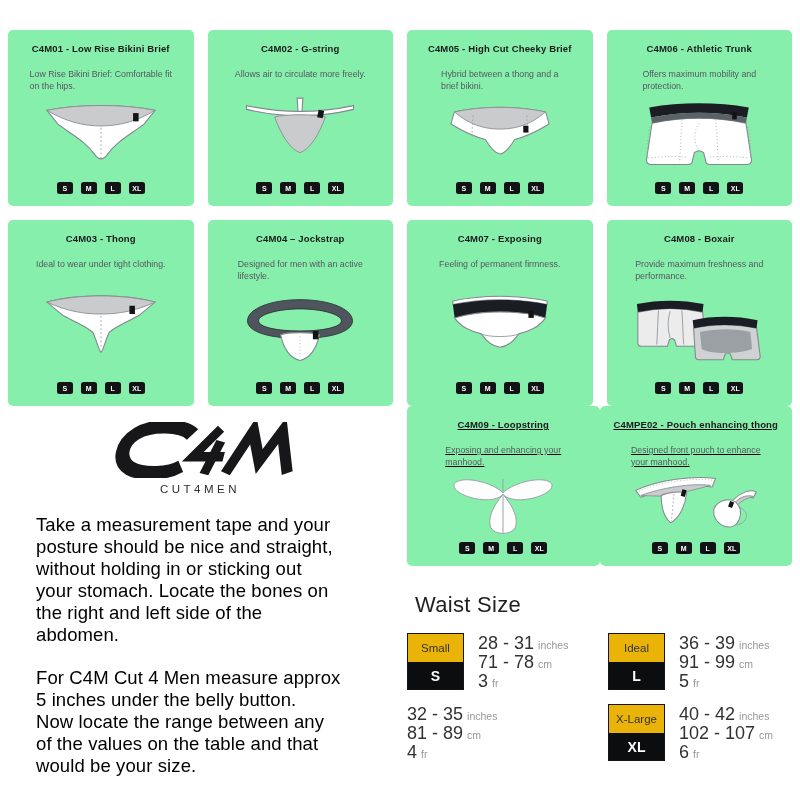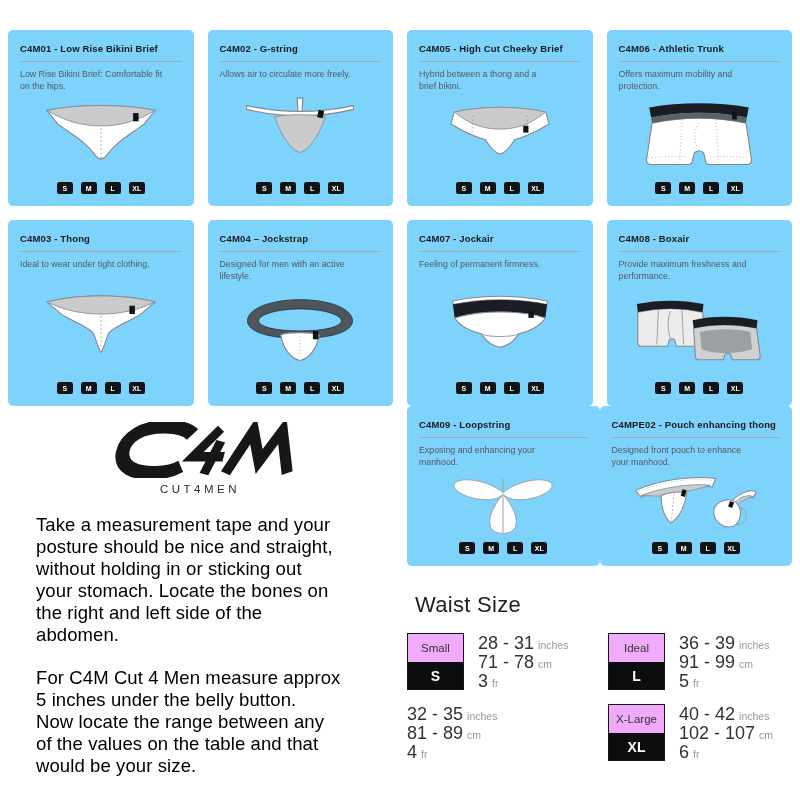--- a/index.html
+++ b/index.html
@@ -4,22 +4,22 @@
 <style>
   html,body{margin:0;padding:0;background:#fff;}
   #screen{position:relative;width:800px;height:800px;background:#ffffff;overflow:hidden;
           font-family:"Liberation Sans","DejaVu Sans",sans-serif;}
 
   
   .row{position:absolute;display:grid;grid-template-columns:repeat(4,1fr);gap:14px;left:8px;width:784px;}
   .row1{top:30px;height:176px;}
   .row2{top:220px;height:186px;}
   .row3{position:absolute;left:407px;top:406px;width:385px;height:119px;
-        display:grid;grid-template-columns:repeat(2,1fr);gap:0;}
-  .card{background:#7dd3fc;border-radius:5px;padding:13px 12px 9px;display:flex;flex-direction:column;box-sizing:border-box;}
+        display:grid;grid-template-columns:repeat(2,1fr);gap:0;text-decoration:underline;}
+  .card{background:#86efac;border-radius:5px;padding:13px 12px 9px;display:flex;flex-direction:column;box-sizing:border-box;align-items:center;}
   .card-title{font-size:9.5px;font-weight:bold;color:#191a1c;letter-spacing:.15px;white-space:nowrap;}
   .card-divider{border:none;border-top:1px solid #a3a7ab;margin:7px 0 7px;}
   .card-desc{font-size:8.8px;color:#55585e;line-height:11.5px;white-space:pre;}
   .card-art{flex:1;display:flex;align-items:center;justify-content:center;min-height:0;padding:2px 0;}
   .card-art svg{max-height:100%;}
   .card-sizes{display:flex;justify-content:center;gap:8px;margin:2px 0 3px;}
   .badge{min-width:12px;height:12px;padding:0 2px;border-radius:2.5px;background:#121316;color:#fff;
          font-size:7px;font-weight:bold;display:flex;align-items:center;justify-content:center;}
 
   
@@ -39,21 +39,21 @@
   
   .instructions{position:absolute;left:36px;top:514px;width:362px;color:#000000;
                 font-size:18.5px;line-height:22px;letter-spacing:.1px;}
   .instructions p{margin:0 0 21px;white-space:pre-line;}
 
   
   .waist{position:absolute;left:407px;top:592px;width:392px;}
   .waist-heading{font-size:22px;color:#1f1f1f;font-weight:400;letter-spacing:.3px;margin:0 8px 15px;}
   .waist-grid{display:grid;grid-template-columns:191px 191px;column-gap:10px;row-gap:14px;}
   .waist-entry{display:flex;gap:14px;}
-  .size-box{width:57px;height:57px;box-sizing:border-box;border:1.5px solid #151515;background:#f0abfc;
+  .size-box{width:57px;height:57px;box-sizing:border-box;border:1.5px solid #151515;background:#eab308;
             display:flex;flex-direction:column;flex:none;}
   .size-box-label{flex:1;display:flex;align-items:center;justify-content:center;font-size:11.5px;color:#333;}
   .size-box-letter{height:27px;background:#0c0d0f;color:#fff;font-weight:bold;font-size:14px;
                    display:flex;align-items:center;justify-content:center;}
   .wv-line{height:19px;display:flex;align-items:baseline;}
   .wv-num{font-size:18px;color:#323234;}
   .wv-unit{font-size:10.5px;color:#95979b;margin-left:4px;}
 </style>
 </head>
 <body>
@@ -191,21 +191,21 @@
       </div>
       <div class="card-sizes">
         <span class="badge">S</span>
         <span class="badge">M</span>
         <span class="badge">L</span>
         <span class="badge">XL</span>
       </div>
     </div>
 
     <div class="card">
-      <div class="card-title">C4M07 - Jockair</div>
+      <div class="card-title">C4M07 - Exposing</div>
       <hr class="card-divider">
       <div class="card-desc">Feeling of permanent firmness.</div>
       <div class="card-art">
         <svg width="122" height="64" viewBox="0 0 130 72">
           <path class="o" d="M12,9 C45,2 85,2 118,9 L118,13 C85,6 45,6 12,13 Z"></path>
           <path class="bk" d="M12,13 C45,6 85,6 118,13 L116,28 C86,19 44,19 14,28 Z"></path>
           <path class="o" d="M14,28 C44,19 86,19 116,28 C110,38 96,44 86,46 C80,55 73,60 65,61 C57,60 50,55 44,46 C34,44 20,38 14,28 Z"></path>
           <path class="ln" d="M44,46 C52,50 78,50 86,46"></path>
           <rect class="tag" x="97" y="20" width="6" height="8"></rect>
         </svg>

